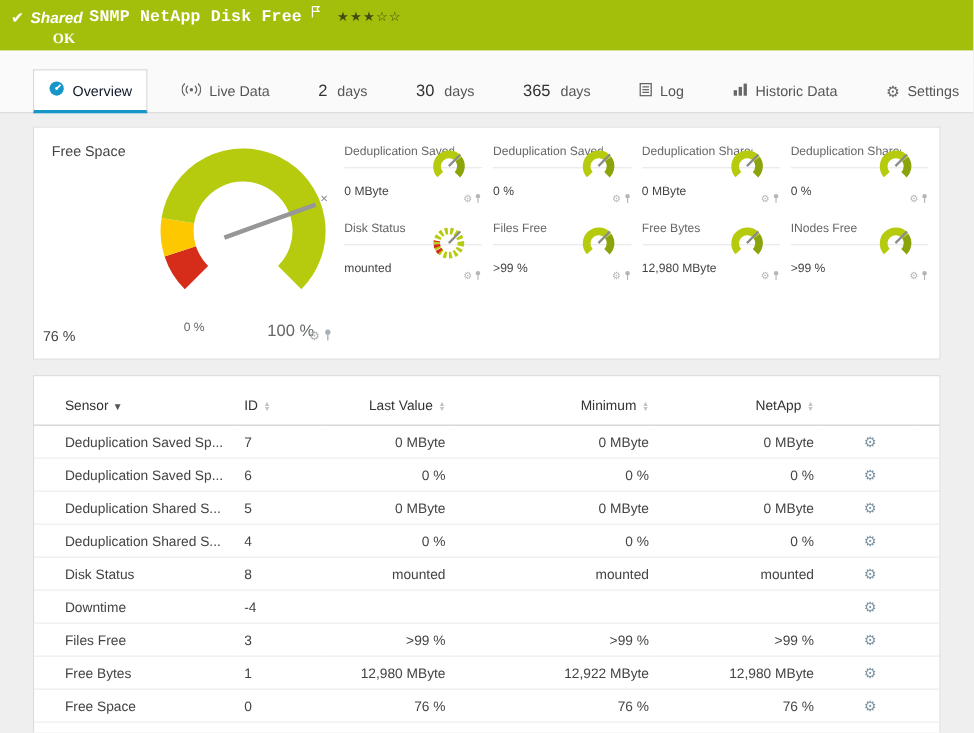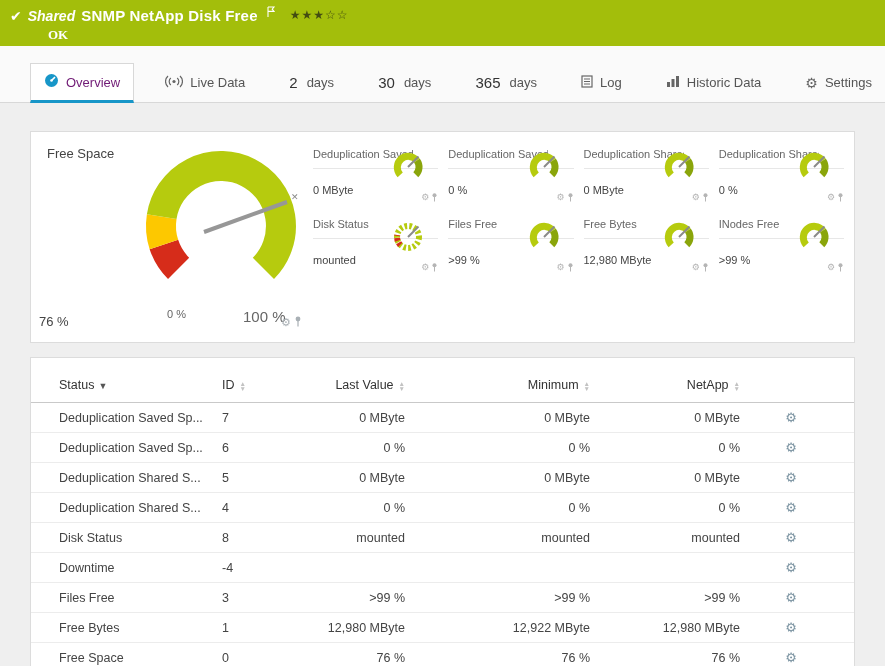--- a/index.html
+++ b/index.html
@@ -16,39 +16,39 @@
     width:885px;height:666px;overflow:hidden;position:relative;
     background:#efefef;
     font-family:"Liberation Sans", sans-serif;
     color:#444;
   }
   
   .header{background:var(--header-green,#a3be0b);height:46px;padding:7px 10px 0;color:#fff;}
   .header-top{display:flex;align-items:center;gap:6px;}
   .check{font-size:14px;line-height:1;}
   .sensor-label{font-style:italic;font-size:14px;font-weight:bold;}
-  .sensor-title{font-size:15px;font-weight:bold;letter-spacing:.2px;}
+  .sensor-title{font-size:15px;font-weight:bold;letter-spacing:.2px;font-family:Liberation Mono, monospace;}
   .flag{margin-left:2px;margin-top:-6px;}
   .stars{margin-left:8px;font-size:12px;letter-spacing:1px;color:#434c12;margin-top:-2px;}
   .status-ok{font-size:13px;font-weight:bold;margin:3px 0 0 38px;font-family:Liberation Serif, serif;}
   
   .topstrip{background:#fafafa;height:17px;}
   .tabbar{
     background:#fafafa;height:40px;display:flex;align-items:stretch;
     justify-content:space-between;border-bottom:1px solid #d8d8d8;padding-left:30px;
   }
   .tab{display:flex;align-items:center;gap:7px;padding:0 13px;font-size:13px;color:#555;cursor:pointer;white-space:nowrap;}
   .tab.active{
     background:#fff;border:1px solid #d8d8d8;border-bottom:3px solid var(--accent-blue,#1796c8);
-    color:#701a75;margin-bottom:-1px;
+    color:#0f172a;margin-bottom:-1px;
   }
   .daynum{font-size:15px;color:#333;margin-right:2px;}
   .gear-glyph{font-style:normal;color:#666;font-size:14px;line-height:1;}
   
-  .card{background:#fff;border:1px solid #dcdcdc;margin:28px 30px 0;}
+  .card{background:#fff;border:1px solid #dcdcdc;margin:12px 30px 0;}
   .gauge-card{height:212px;position:relative;}
   
   .free-space-title{position:absolute;left:16px;top:14px;font-size:13px;color:#444;}
   .main-gauge-svg{position:absolute;left:100px;top:14px;}
   .gauge-min{position:absolute;left:136px;top:176px;font-size:11px;color:#666;}
   .gauge-max{position:absolute;left:212px;top:176px;font-size:15px;color:#666;}
   .gauge-value{position:absolute;left:8px;top:182px;font-size:13px;color:#444;}
   .gauge-icons{position:absolute;left:250px;top:181px;display:flex;gap:3px;align-items:center;color:#a9b0b5;}
   .gauge-icons .gear-sm{font-style:normal;font-size:11px;line-height:1;}
   
@@ -334,21 +334,21 @@
       <col style="width:185px">
         <col style="width:80px">
         <col style="width:115px">
         <col style="width:185px">
         <col style="width:150px">
         <col style="width:90px">
         <col>
     </colgroup>
     <thead>
       <tr>
-        <th class="col-first"><span>Status</span><i class="sorted">▼</i></th>
+        <th class="col-first"><span>Sensor</span><i class="sorted">▼</i></th>
         <th><span>ID</span><i class="sortpair">
               <span>▲</span>
               <span>▼</span>
             </i></th>
         <th class="ar"><span>Last Value</span><i class="sortpair">
               <span>▲</span>
               <span>▼</span>
             </i></th>
         <th class="ar"><span>Minimum</span><i class="sortpair">
               <span>▲</span>

